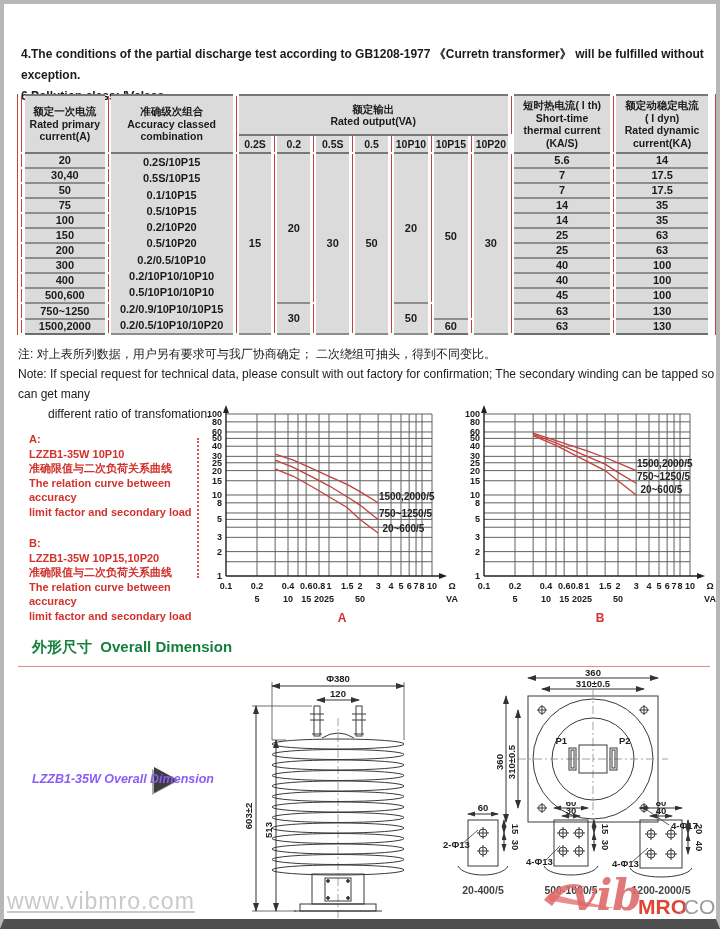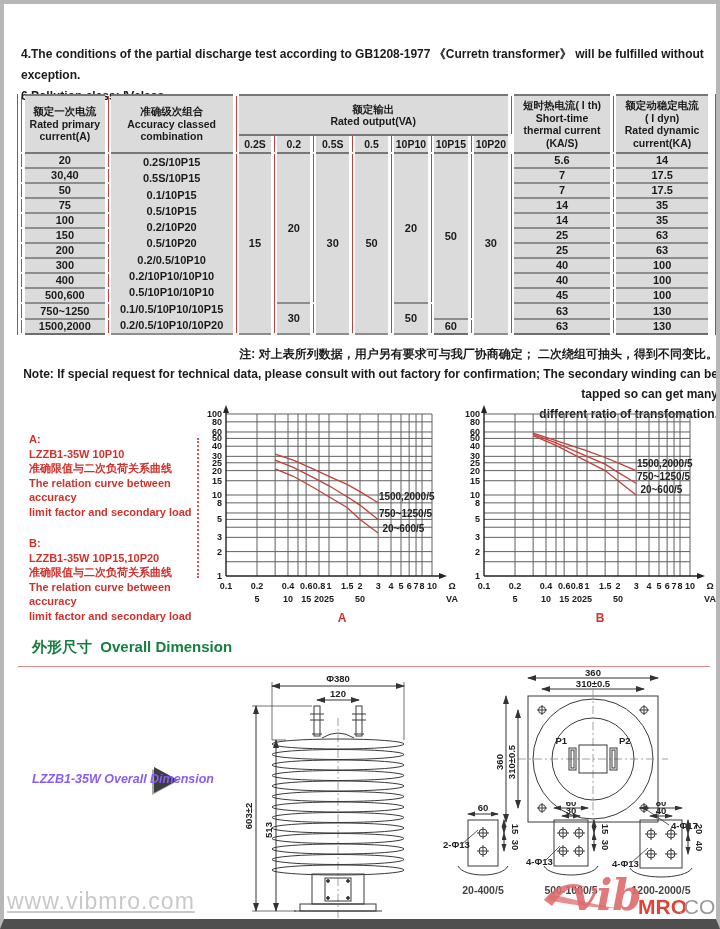--- a/index.html
+++ b/index.html
@@ -20,21 +20,21 @@
   table.spec .edge::before{content:"";position:absolute;top:0;bottom:0;left:-4px;width:1px;background:#c64040;}
   thead tr.h1 th{border-top:2px solid #777;}
   thead th{border-bottom:2px solid #777;}
   tbody td{border-bottom:2px solid #8d8d8d;}
   tbody tr:last-child td{border-bottom:2px solid #6e6e6e;}
   td.merged-mid{border-bottom:2px solid #8d8d8d;}
   .sub th{font-size:10px;height:16px;}
   .combo-lines div{line-height:16.3px;}
   tr.body-row{height:15px;}
   
-  .note-block{position:absolute;left:14px;top:340px;font-weight:bold;font-size:12px;line-height:20px;width:700px;text-align:right;}
+  .note-block{position:absolute;left:14px;top:340px;font-weight:normal;font-size:12px;line-height:20px;width:700px;}
   .note-block .indent{padding-left:30px;}
   
   .chart-labels{position:absolute;left:25px;top:428px;width:168px;color:#d2322d;font-weight:bold;font-size:11px;line-height:14.5px;}
   .chart-labels .blk{margin-bottom:17px;}
   .red-dots{position:absolute;left:193px;top:434px;height:140px;width:0;border-left:2px dotted #e05050;}
   .chart-a{position:absolute;left:188px;top:400px;}
   .chart-b{position:absolute;left:446px;top:400px;}
   .tick{font:bold 9px "Liberation Sans",sans-serif;fill:#1a1a1a;}
   .clabel{font:bold 10px "Liberation Sans",sans-serif;fill:#222;}
   .caption{font:bold 12px "Liberation Sans",sans-serif;fill:#d2322d;}
@@ -129,21 +129,21 @@
           <div class="combo-lines">
             <div>0.2S/10P15</div>
             <div>0.5S/10P15</div>
             <div>0.1/10P15</div>
             <div>0.5/10P15</div>
             <div>0.2/10P20</div>
             <div>0.5/10P20</div>
             <div>0.2/0.5/10P10</div>
             <div>0.2/10P10/10P10</div>
             <div>0.5/10P10/10P10</div>
-            <div>0.1/0.5/10P10/10P15</div>
+            <div>0.2/0.9/10P10/10P15</div>
             <div>0.2/0.5/10P10/10P20</div>
           </div>
         </td>
         <td rowspan="12">15</td>
         <td rowspan="10" class="merged-mid">20</td>
         <td rowspan="12">30</td>
         <td rowspan="12">50</td>
         <td rowspan="10" class="merged-mid">20</td>
         <td rowspan="11" class="merged-mid">50</td>
         <td rowspan="12">30</td>

